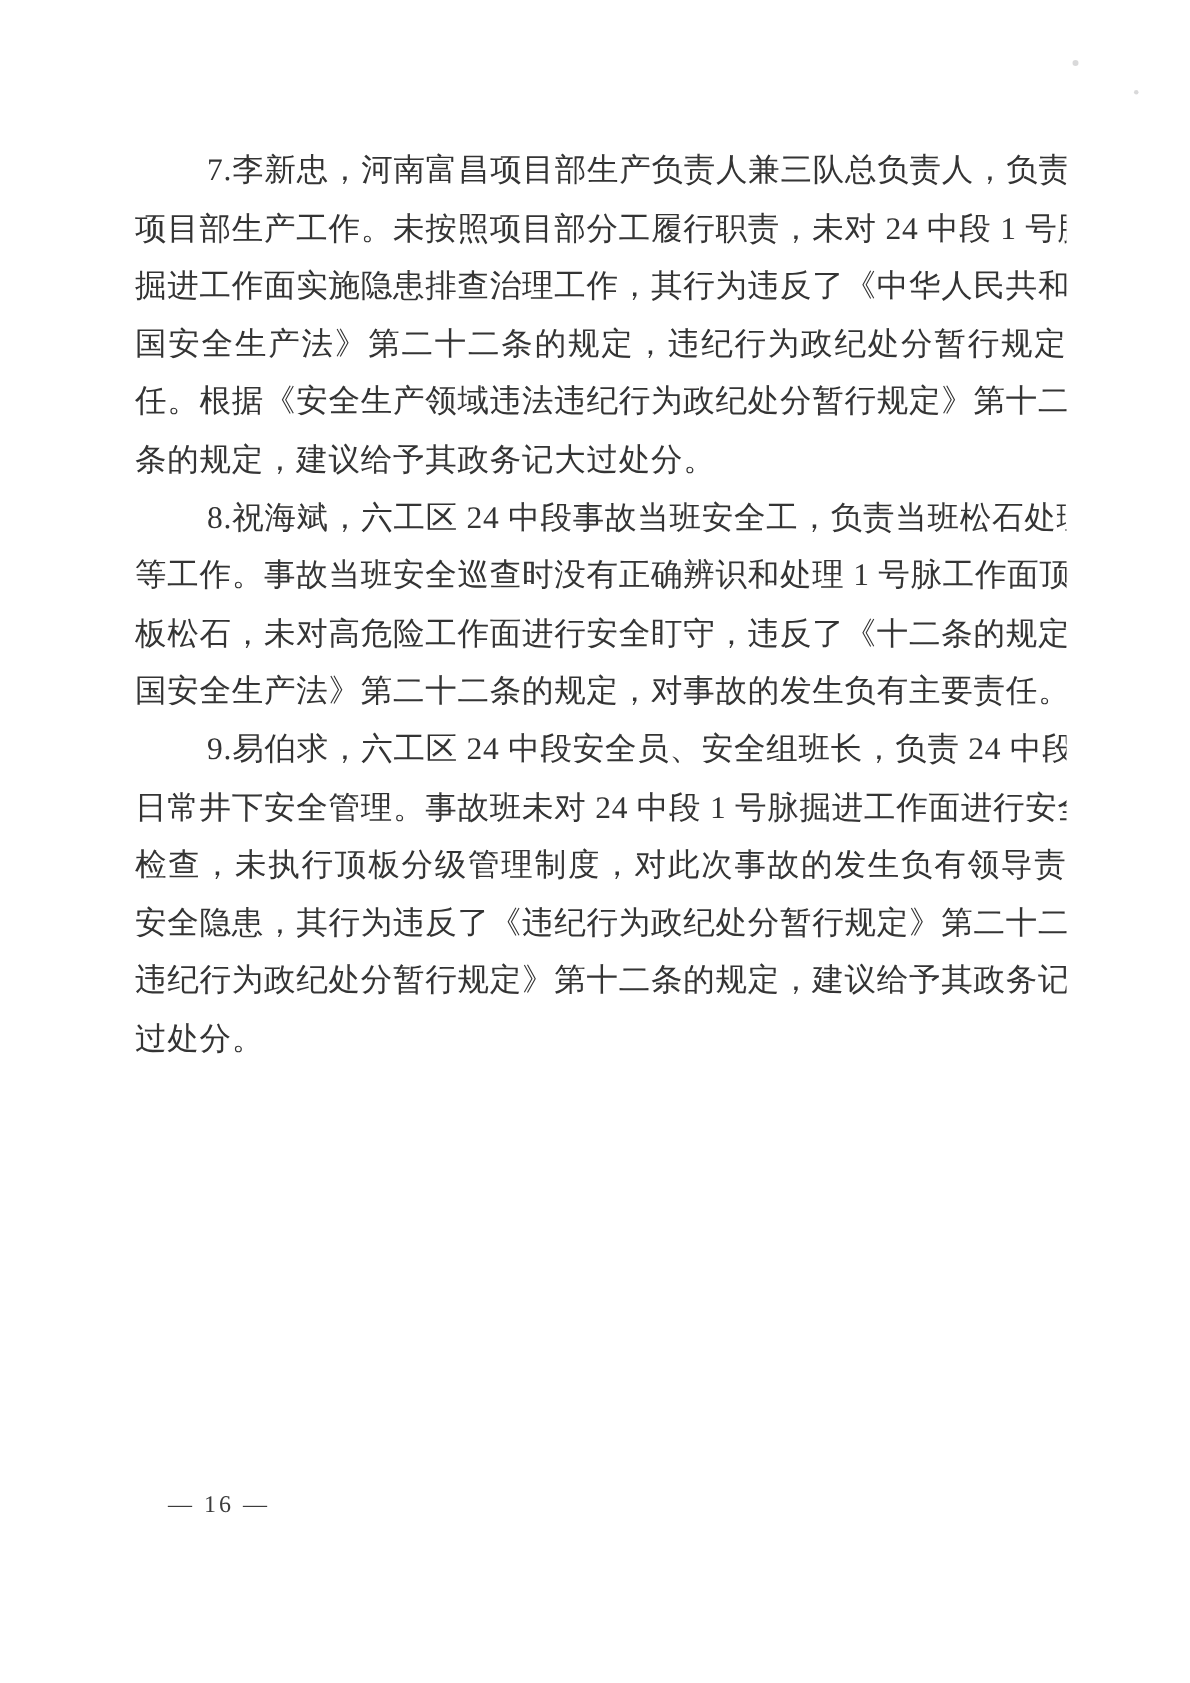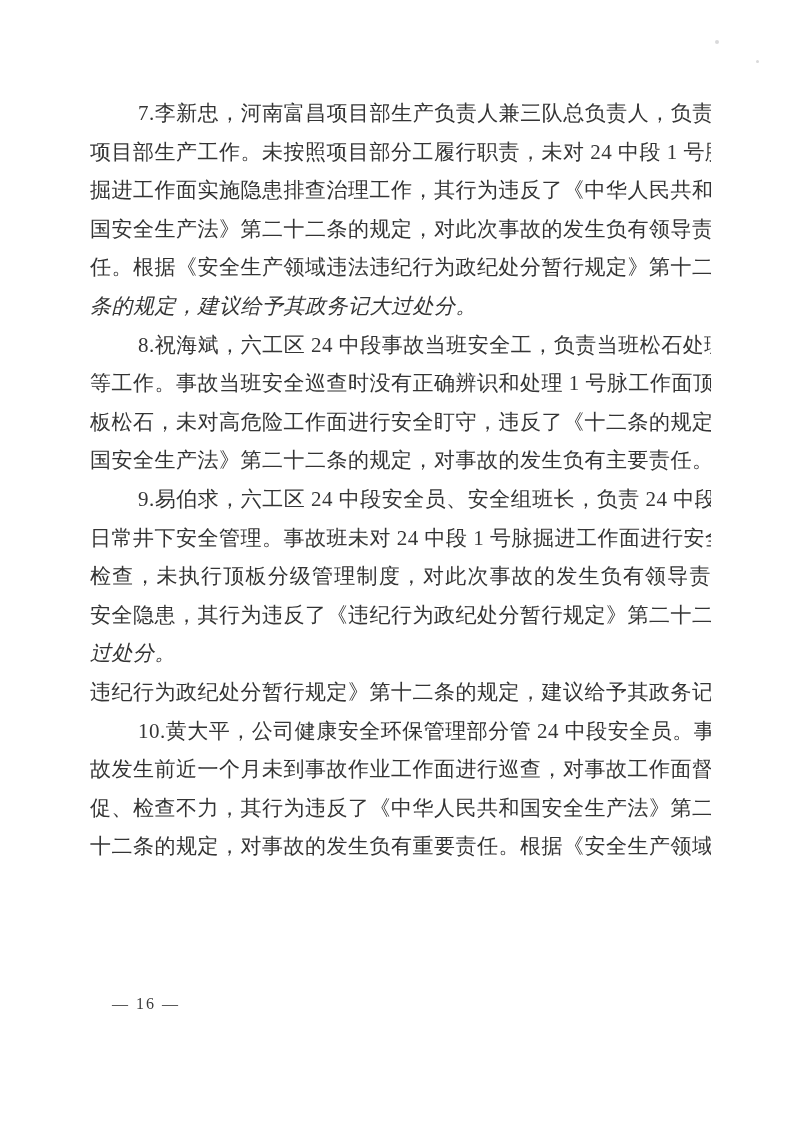--- a/index.html
+++ b/index.html
@@ -37,21 +37,20 @@
     overflow: hidden;
     text-align: justify;
     text-align-last: justify;
     text-justify: inter-character;
   }
   .line.first {
     padding-left: 48px;
   }
   .line.end {
     text-align-last: left;
-    font-style: italic;
   }
   .footer {
     position: absolute;
     left: 88px;
     top: 993px;
     height: 22px;
     line-height: 22px;
   }
   .page-number {
     font-size: 16px;
@@ -76,47 +75,41 @@
 
   <div class="speck s1"></div>
   <div class="speck s2"></div>
 
   <main class="text-block">
 
     <p class="para">
       <span class="line first">7.李新忠，河南富昌项目部生产负责人兼三队总负责人，负责</span>
       <span class="line">项目部生产工作。未按照项目部分工履行职责，未对 24 中段 1 号脉</span>
       <span class="line">掘进工作面实施隐患排查治理工作，其行为违反了《中华人民共和</span>
-      <span class="line">国安全生产法》第二十二条的规定，对此次事故的发生负有领导责</span>
+      <span class="line">国安全生产法》第二十二条的规定，违纪行为政纪处分暂行规定</span>
       <span class="line">任。根据《安全生产领域违法违纪行为政纪处分暂行规定》第十二</span>
       <span class="line end">条的规定，建议给予其政务记大过处分。</span>
     </p>
 
     <p class="para">
       <span class="line first">8.祝海斌，六工区 24 中段事故当班安全工，负责当班松石处理</span>
       <span class="line">等工作。事故当班安全巡查时没有正确辨识和处理 1 号脉工作面顶</span>
       <span class="line">板松石，未对高危险工作面进行安全盯守，违反了《十二条的规定</span>
       <span class="line">国安全生产法》第二十二条的规定，对事故的发生负有主要责任。</span>
     </p>
 
     <p class="para">
       <span class="line first">9.易伯求，六工区 24 中段安全员、安全组班长，负责 24 中段</span>
       <span class="line">日常井下安全管理。事故班未对 24 中段 1 号脉掘进工作面进行安全</span>
       <span class="line">检查，未执行顶板分级管理制度，对此次事故的发生负有领导责</span>
       <span class="line">安全隐患，其行为违反了《违纪行为政纪处分暂行规定》第二十二</span>
+      <span class="line">违纪行为政纪处分暂行规定》第十二条的规定，建议给予其政务记</span>
       <span class="line end">过处分。</span>
-      <span class="line">违纪行为政纪处分暂行规定》第十二条的规定，建议给予其政务记</span>
     </p>
 
-    <p class="para">
-      <span class="line first">10.黄大平，公司健康安全环保管理部分管 24 中段安全员。事</span>
-      <span class="line">故发生前近一个月未到事故作业工作面进行巡查，对事故工作面督</span>
-      <span class="line">促、检查不力，其行为违反了《中华人民共和国安全生产法》第二</span>
-      <span class="line">十二条的规定，对事故的发生负有重要责任。根据《安全生产领域</span>
-    </p>
 
   </main>
 
   <footer class="footer">
     <span class="page-number">— 16 —</span>
   </footer>
 
 </div>
 
 </body></html>

